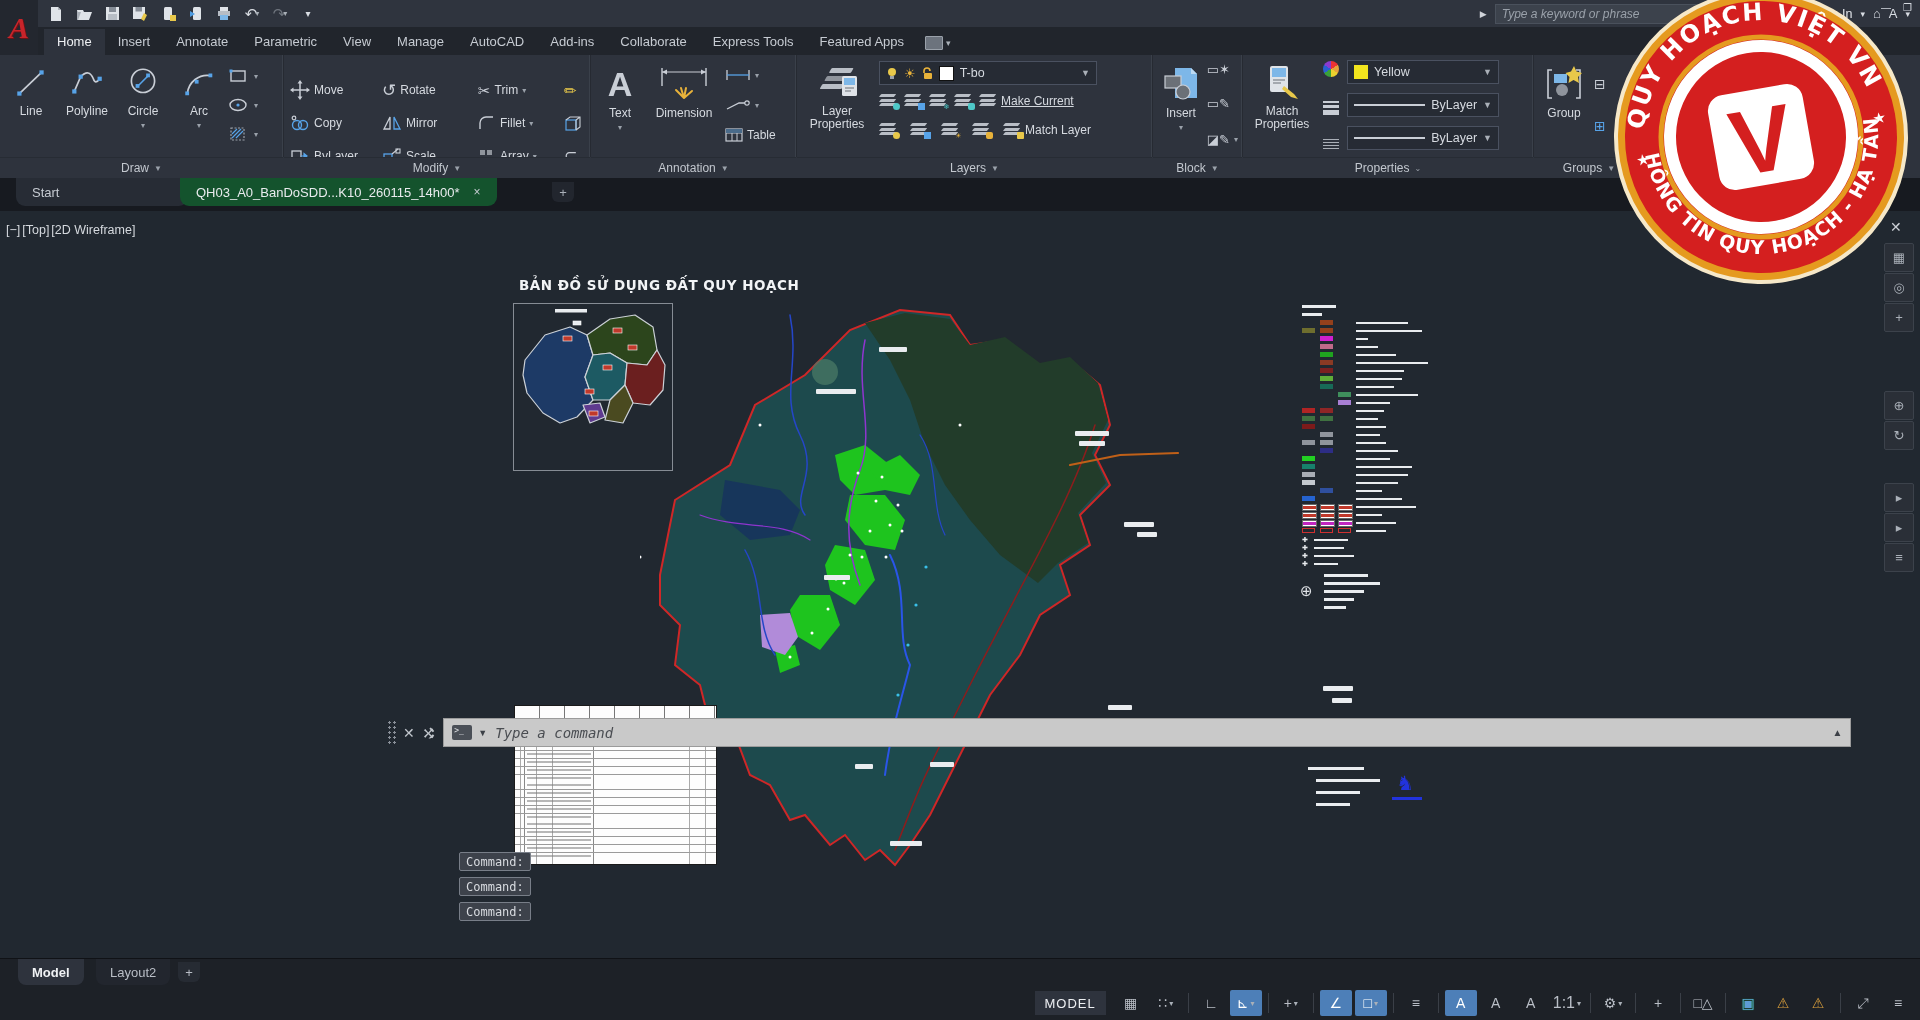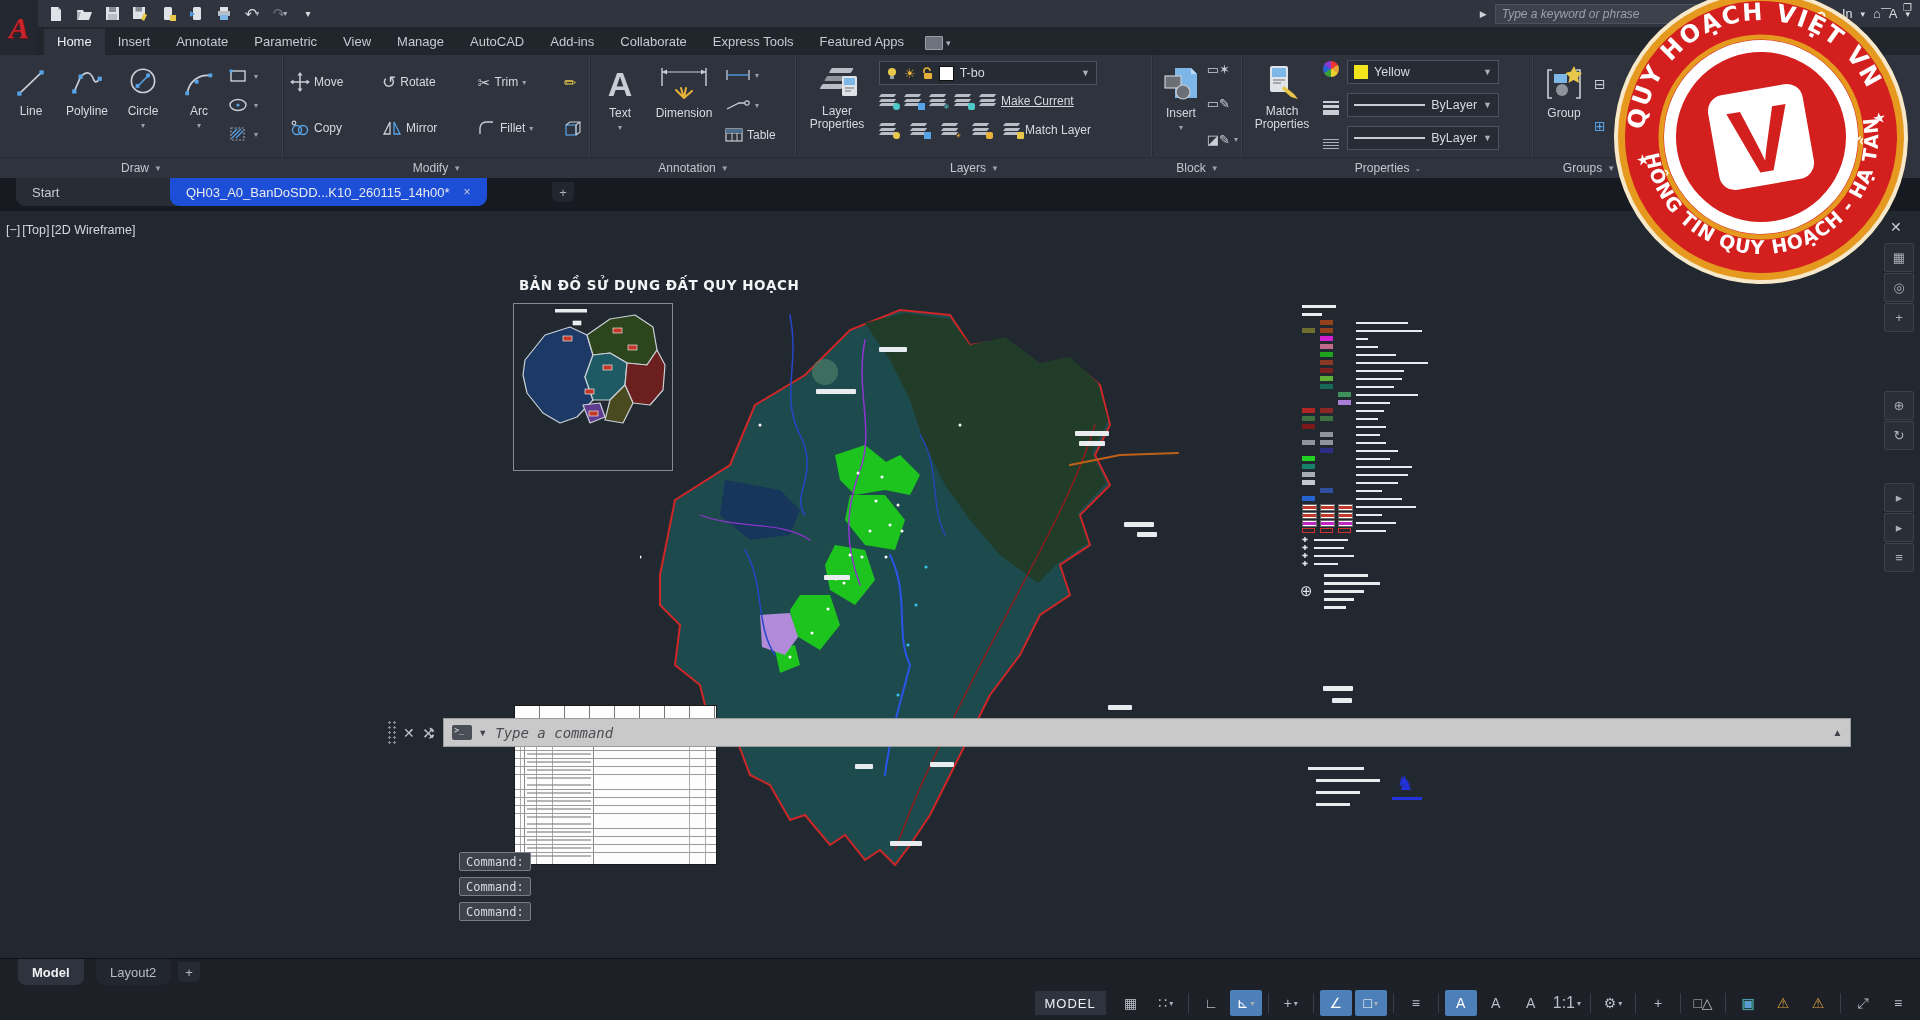--- a/index.html
+++ b/index.html
@@ -64,21 +64,21 @@
   .swatch-y{width:14px;height:14px;background:#f2e51e;}
   .cwheel{width:16px;height:16px;border-radius:50%;background:conic-gradient(#e33 0 60deg,#e8a23a 60deg 120deg,#ecd12e 120deg 180deg,#3aa13a 180deg 240deg,#2a5fd0 240deg 300deg,#8a3ad0 300deg 360deg);}
   .lw-ic{display:inline-flex;flex-direction:column;gap:2px;}
   .lw-ic i{display:block;width:16px;background:#c9ced6;}
   .lt-ic{width:16px;height:10px;background:repeating-linear-gradient(to bottom,#c9ced6 0 1px,transparent 1px 3px);opacity:.8;}
 
   
   #filetabs{position:absolute;left:0;top:178px;width:1920px;height:33px;background:#171a20;}
   .ftab{position:absolute;top:0;height:28px;display:flex;align-items:center;gap:8px;padding:0 16px;border-radius:0 0 9px 9px;font-size:13px;}
   #ftab-start{left:16px;width:140px;background:#272c35;color:#c6cbd2;}
-  #ftab-doc{left:170px;background:#1d4ed8;color:#e9ebee;}
+  #ftab-doc{left:180px;background:#14532d;color:#e9ebee;}
   #ftab-close{color:#c6cbd2;font-size:12px;margin-left:6px;}
   #ftab-add{position:absolute;left:552px;top:4px;width:22px;height:20px;border-radius:0 0 6px 6px;background:#22262e;color:#aab0b8;
       display:flex;align-items:center;justify-content:center;font-size:13px;}
 
   
   #canvas{position:absolute;left:0;top:211px;width:1920px;height:747px;background:#212830;overflow:hidden;}
   #vp-controls{position:absolute;left:6px;top:12px;font-size:12.5px;color:#d5d9de;display:flex;gap:2px;}
   #map-title{position:absolute;left:519px;top:66px;font:700 13.5px "DejaVu Sans",sans-serif;color:#f2f4f6;letter-spacing:.5px;}
   #inset{position:absolute;left:513px;top:92px;}
   #mainmap{position:absolute;left:640px;top:94px;}
@@ -344,21 +344,21 @@
           </div>
         </div>
       </div>
       <div class="plabel">
         <span>Draw</span>
           <span class="car">▼</span>
       </div>
     </div>
 
     <div class="panel" style="left:284px;width:306px;">
-      <div style="display:grid;grid-template-columns:92px 96px 86px 28px;padding:12px 6px;row-gap:16px;">
+      <div style="display:grid;grid-template-columns:92px 96px 86px 28px;padding:20px 6px;row-gap:3px;">
         <div class="smrow">
           <svg width="20" height="20" viewBox="0 0 20 20">
               <path d="M10 2v16M2 10h16" stroke="#c9ced6" stroke-width="1.5"></path>
               <path d="M10 0l-2.5 3.5h5zM10 20l-2.5-3.5h5zM0 10l3.5-2.5v5zM20 10l-3.5-2.5v5z" fill="#c9ced6"></path>
             </svg>
           <span class="smlbl">Move</span>
         </div>
         <div class="smrow">
           <span class="glyph" style="font-size:17px">↺</span>
           <span class="smlbl">Rotate</span>

